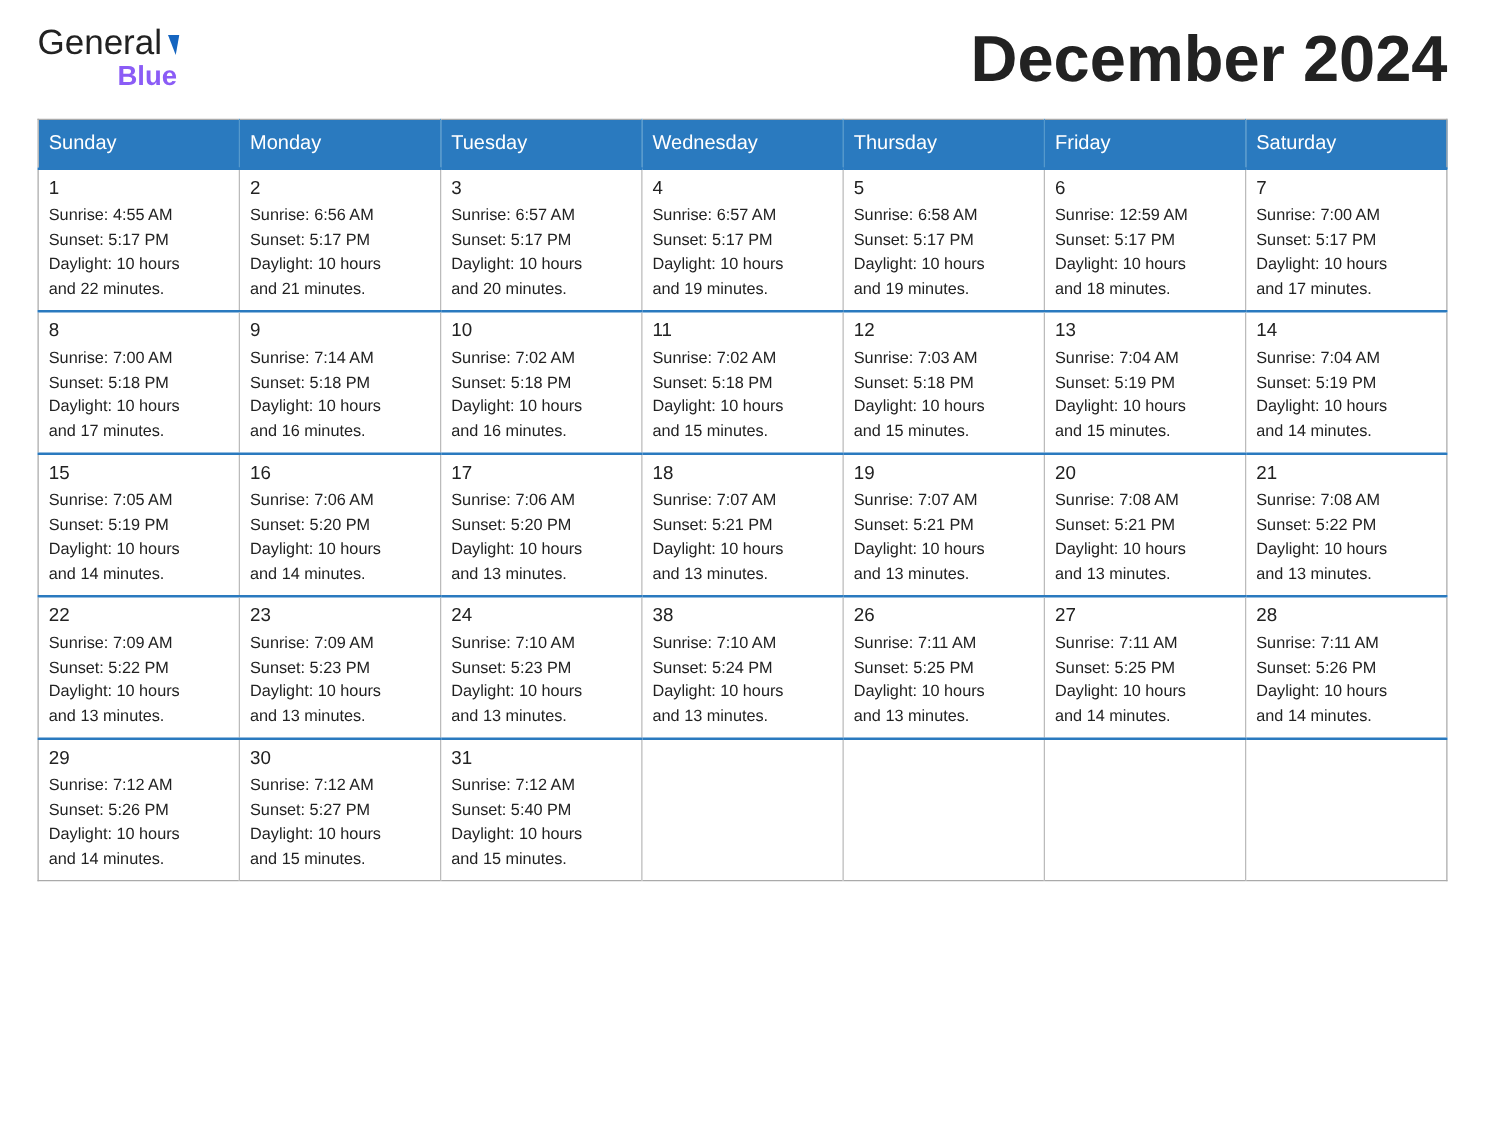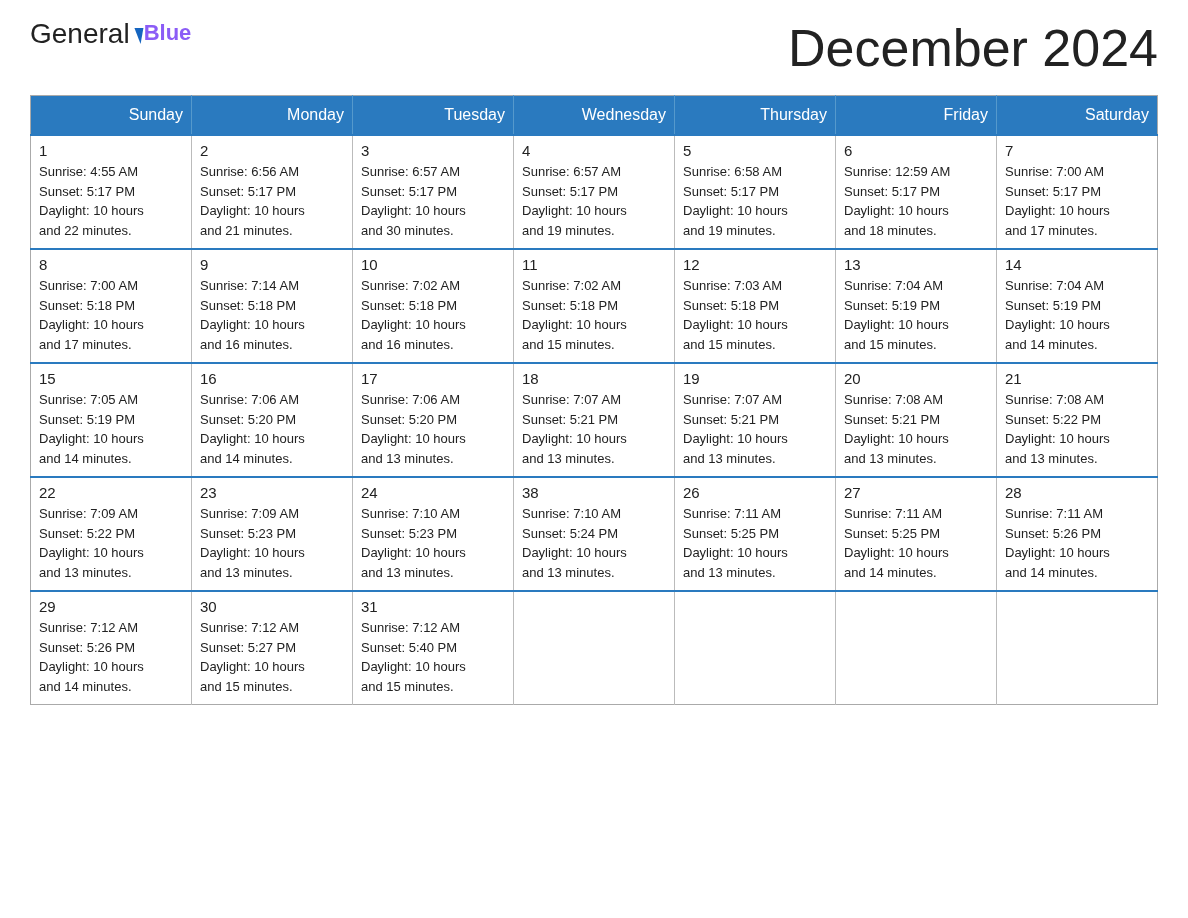--- a/index.html
+++ b/index.html
@@ -12,63 +12,63 @@
       min-height: 918px;
     }
     .header-row {
       display: flex;
       justify-content: space-between;
       align-items: flex-start;
       margin-bottom: 18px;
     }
     .logo {
       display: flex;
-      flex-direction: row;
-      align-items: flex-start;
+      flex-direction: column;
+      align-items: flex-end;
     }
     .logo-text {
       font-size: 28px;
       font-weight: normal;
       color: #222;
       line-height: 1;
     }
     .logo-line2 {
       font-size: 22px;
       color: #8b5cf6;
       font-weight: bold;
       margin-left: 2px;
       line-height: 1;
       margin-top: 2px;
     }
     .title-block {
       text-align: right;
     }
     .title-block h1 {
       font-size: 52px;
-      font-weight: normal;
+      font-weight: bold;
       color: #222;
       line-height: 1.1;
     }
     .title-block h2 {
       font-size: 22px;
       font-weight: normal;
       color: #444;
     }
     .calendar {
       width: 100%;
       border-collapse: collapse;
       border: 1px solid #aaa;
     }
     .calendar th {
       background-color: #2a7abf;
       color: #fff;
       font-size: 16px;
       font-weight: normal;
       padding: 10px 8px;
-      text-align: right;
+      text-align: left;
       border-right: 1px solid #5599cc;
     }
     .calendar th:last-child {
       border-right: none;
     }
     .calendar td {
       vertical-align: top;
       padding: 6px 8px 8px 8px;
       border-right: 1px solid #bbb;
       border-top: 2px solid #2a7abf;
@@ -130,21 +130,21 @@
         <td>
           <span class="day-num">1</span>
           <div class="day-info"><span>Sunrise: 4:55 AM</span><br><span>Sunset: 5:17 PM</span><br><span>Daylight: 10 hours</span><br><span>and 22 minutes.</span></div>
         </td>
         <td>
           <span class="day-num">2</span>
           <div class="day-info"><span>Sunrise: 6:56 AM</span><br><span>Sunset: 5:17 PM</span><br><span>Daylight: 10 hours</span><br><span>and 21 minutes.</span></div>
         </td>
         <td>
           <span class="day-num">3</span>
-          <div class="day-info"><span>Sunrise: 6:57 AM</span><br><span>Sunset: 5:17 PM</span><br><span>Daylight: 10 hours</span><br><span>and 30 minutes.</span></div>
+          <div class="day-info"><span>Sunrise: 6:57 AM</span><br><span>Sunset: 5:17 PM</span><br><span>Daylight: 10 hours</span><br><span>and 20 minutes.</span></div>
         </td>
         <td>
           <span class="day-num">4</span>
           <div class="day-info"><span>Sunrise: 6:57 AM</span><br><span>Sunset: 5:17 PM</span><br><span>Daylight: 10 hours</span><br><span>and 19 minutes.</span></div>
         </td>
         <td>
           <span class="day-num">5</span>
           <div class="day-info"><span>Sunrise: 6:58 AM</span><br><span>Sunset: 5:17 PM</span><br><span>Daylight: 10 hours</span><br><span>and 19 minutes.</span></div>
         </td>
         <td>

